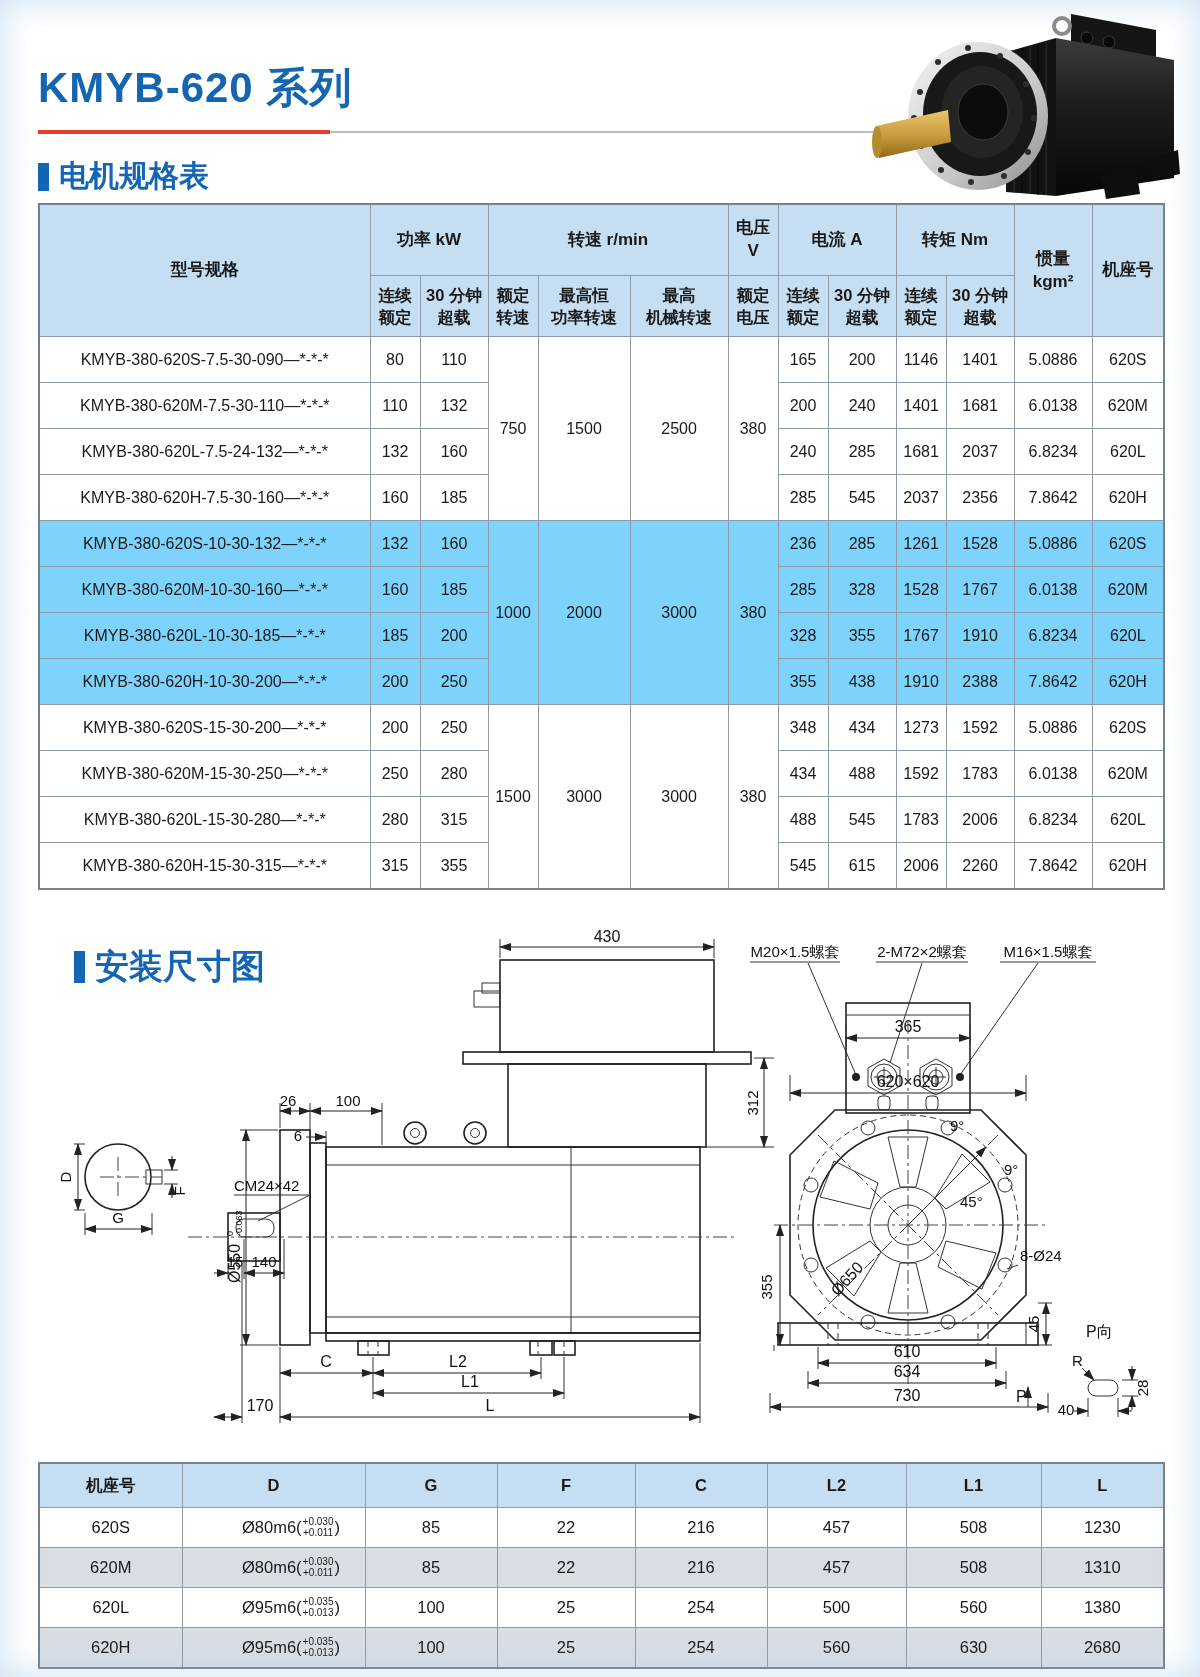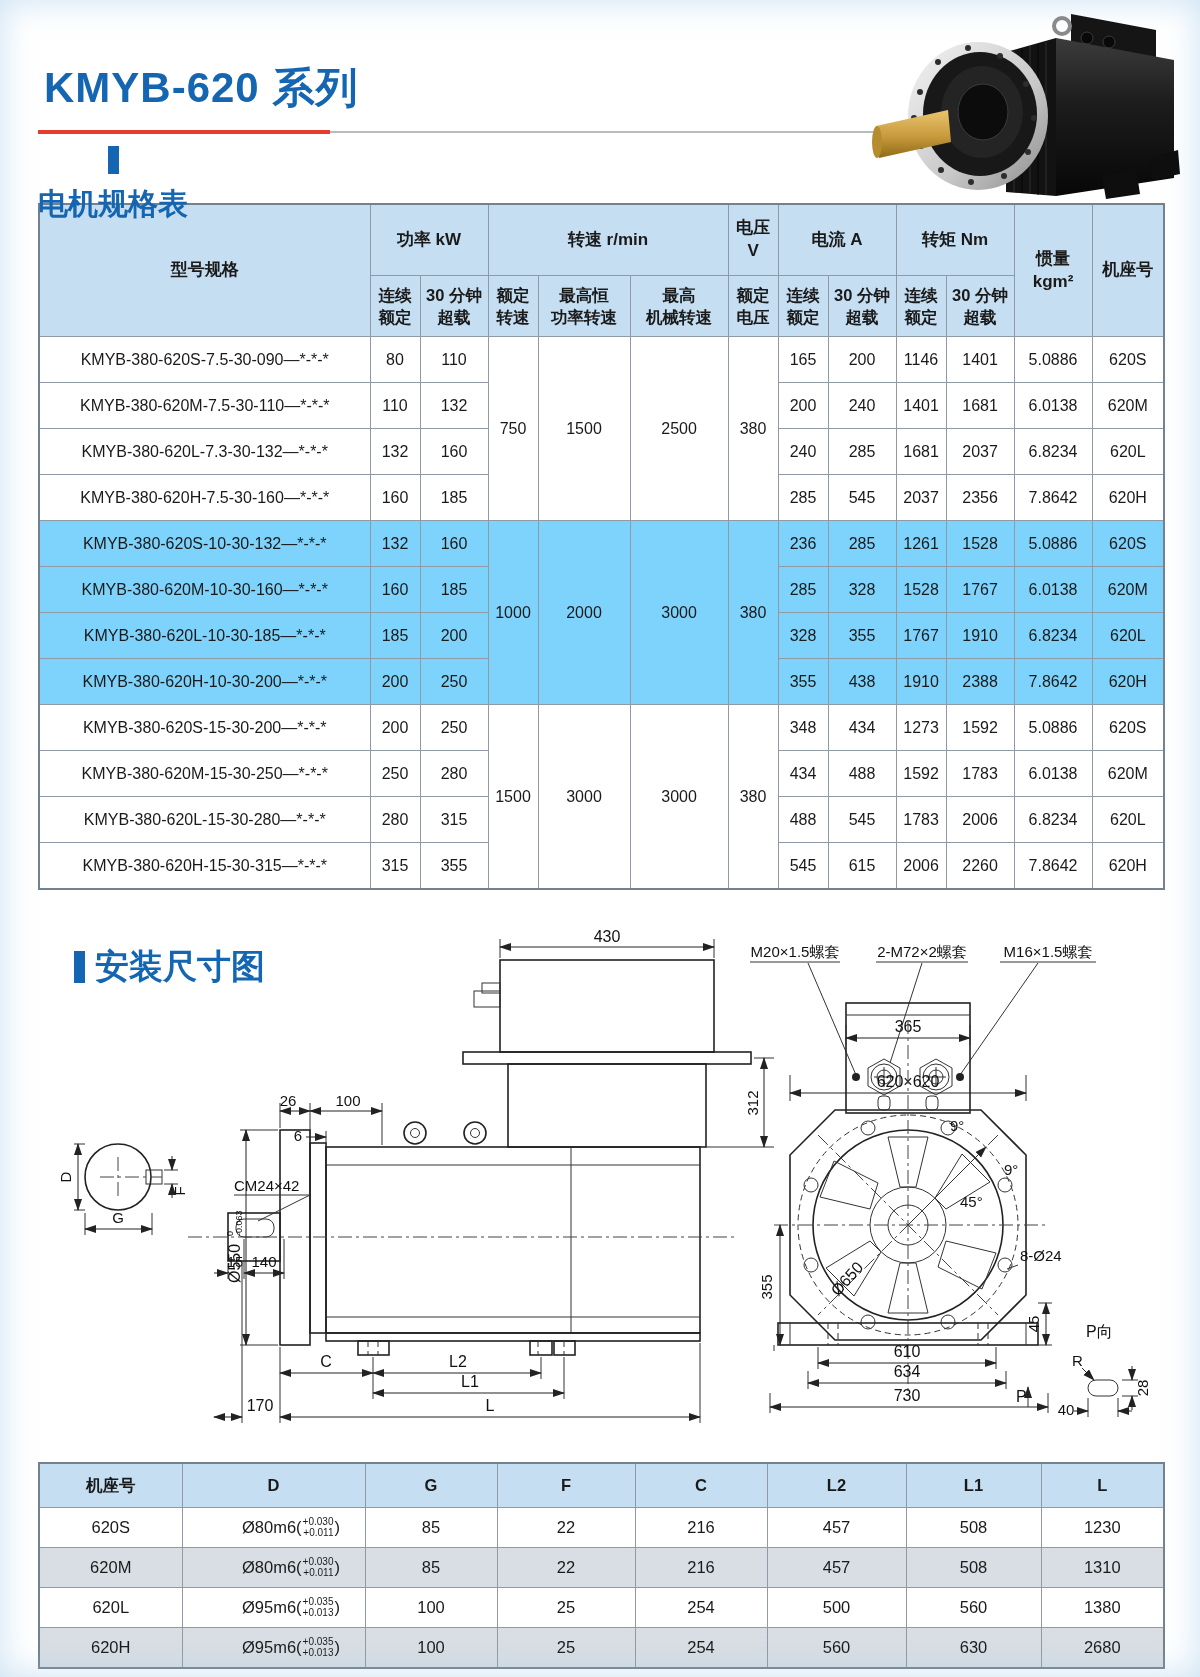--- a/index.html
+++ b/index.html
@@ -1,21 +1,21 @@
 <!DOCTYPE html>
 <html><head>
 <meta charset="utf-8">
 <style>
   html,body{margin:0;padding:0;background:#e9f2fa;}
   .page{position:relative;width:1200px;height:1677px;background:#ffffff;overflow:hidden;
         font-family:"Liberation Sans","DejaVu Sans",sans-serif;color:#1a1a1a;margin:0 auto;}
   .page::after{content:"";position:absolute;inset:0;pointer-events:none;
         box-shadow:inset 0 0 34px rgba(150,196,232,.5);}
   
-  .title{position:absolute;left:44px;top:60px;font-size:42px;font-weight:bold;color:#1566b2;letter-spacing:1px;}
+  .title{position:absolute;left:38px;top:60px;font-size:42px;font-weight:bold;color:#1566b2;letter-spacing:1px;}
   .title-rule{position:absolute;left:38px;top:131px;width:1125px;height:2px;background:#b9bcbe;}
   .title-rule .red{position:absolute;left:0;top:-1px;width:292px;height:4px;background:#e63c2e;}
   .section-head{position:absolute;left:38px;display:flex;align-items:center;gap:10px;z-index:5;}
   .section-head .bar{width:11px;height:28px;background:#1566b2;display:inline-block;}
   .section-head .txt{font-size:30px;font-weight:bold;color:#1566b2;}
   .section-head.s2 .bar{height:32px;}
   .section-head.s2 .txt{font-size:34px;}
   .photo{position:absolute;left:866px;top:0px;width:320px;height:200px;z-index:4;}
   
   table{border-collapse:collapse;table-layout:fixed;}
@@ -28,21 +28,21 @@
   .spec tbody td{height:45px;background:#fff;}
   .spec tbody tr.shaded td{background:#7dd3fc;}
   .spec td.model{font-size:16px;}
   .dim{position:absolute;left:38px;top:1462px;width:1125px;font-size:16.5px;}
   .dim{border:2px solid #74828f;}
   .dim th,.dim td{border:1px solid #8f9aa5;text-align:center;vertical-align:middle;}
   .dim thead th{background:#c5def2;height:41px;font-weight:bold;}
   .dim tbody td{height:37px;background:#fff;}
   .dim tbody tr.shaded td{background:#d8dee4;}
   .tolwrap{display:inline-flex;align-items:center;margin-left:35px;}
-  .tolstack{display:inline-flex;flex-direction:column;font-size:10px;line-height:1.05;margin:0 1px;text-align:right;}
+  .tolstack{display:inline-flex;flex-direction:column;font-size:10px;line-height:1.05;margin:0 1px;text-align:center;}
   
   .draw{position:absolute;left:38px;top:925px;width:1125px;height:535px;}
   .draw text{font-size:15px;fill:#111;}
   .draw .big{font-size:16px;}
   .draw .ln{stroke:#222;stroke-width:1.6;fill:none;}
   .draw .thin{stroke:#333;stroke-width:1;fill:none;}
   .draw .diml{stroke:#222;stroke-width:1;fill:none;}
   .draw .cl{stroke:#444;stroke-width:1;fill:none;stroke-dasharray:14 4 3 4;}
   .draw .dash{stroke:#333;stroke-width:1;fill:none;stroke-dasharray:6 4;}
 </style>
@@ -102,21 +102,21 @@
         <circle cx="168" cy="118" r="3" fill="#2c2c2c"></circle>
       <circle cx="160" cy="84" r="3" fill="#2c2c2c"></circle>
         <circle cx="134" cy="56" r="3" fill="#2c2c2c"></circle>
       <circle cx="102" cy="48" r="3" fill="#2c2c2c"></circle>
         <circle cx="72" cy="62" r="3" fill="#2c2c2c"></circle>
       <polygon points="10,126 82,110 85,142 13,158" fill="url(#gold)"></polygon>
       <ellipse cx="11" cy="142" rx="5" ry="16" fill="#b68d2e"></ellipse>
     </svg>
   </div>
 
-  <div class="section-head s1" style="top:146px;flex-direction:column;">
+  <div class="section-head s1" style="top:156px;">
     <span class="bar"></span>
     <span class="txt">电机规格表</span>
   </div>
 
   <table class="spec">
     <colgroup>
       <col style="width:331px">
         <col style="width:50px">
         <col style="width:68px">
       <col style="width:50px">
@@ -187,21 +187,21 @@
           <td>110</td>
           <td>132</td>
           <td>200</td>
           <td>240</td>
           <td>1401</td>
           <td>1681</td>
           <td>6.0138</td>
           <td>620M</td>
         </tr>
         <tr>
-          <td class="model">KMYB-380-620L-7.3-30-132—*-*-*</td>
+          <td class="model">KMYB-380-620L-7.5-24-132—*-*-*</td>
           <td>132</td>
           <td>160</td>
           <td>240</td>
           <td>285</td>
           <td>1681</td>
           <td>2037</td>
           <td>6.8234</td>
           <td>620L</td>
         </tr>
         <tr>

